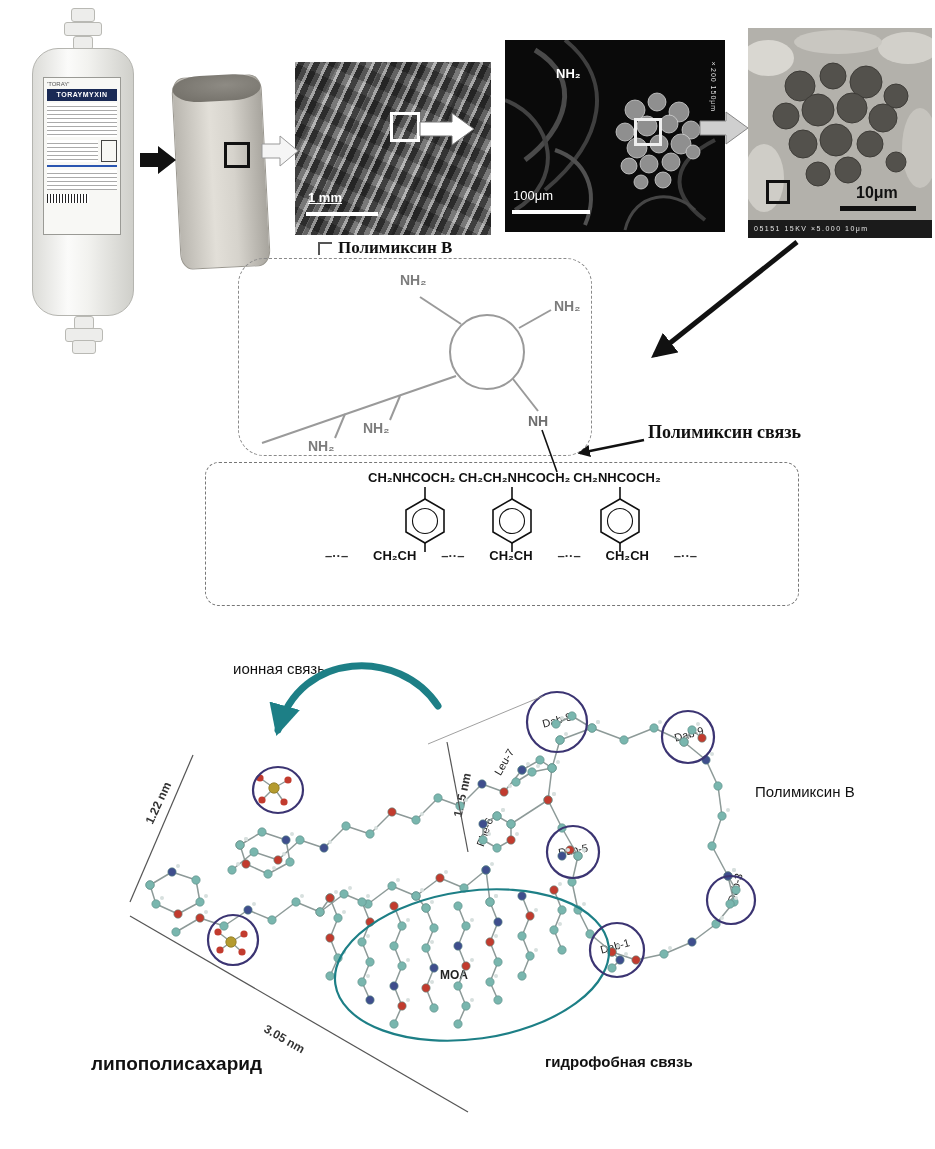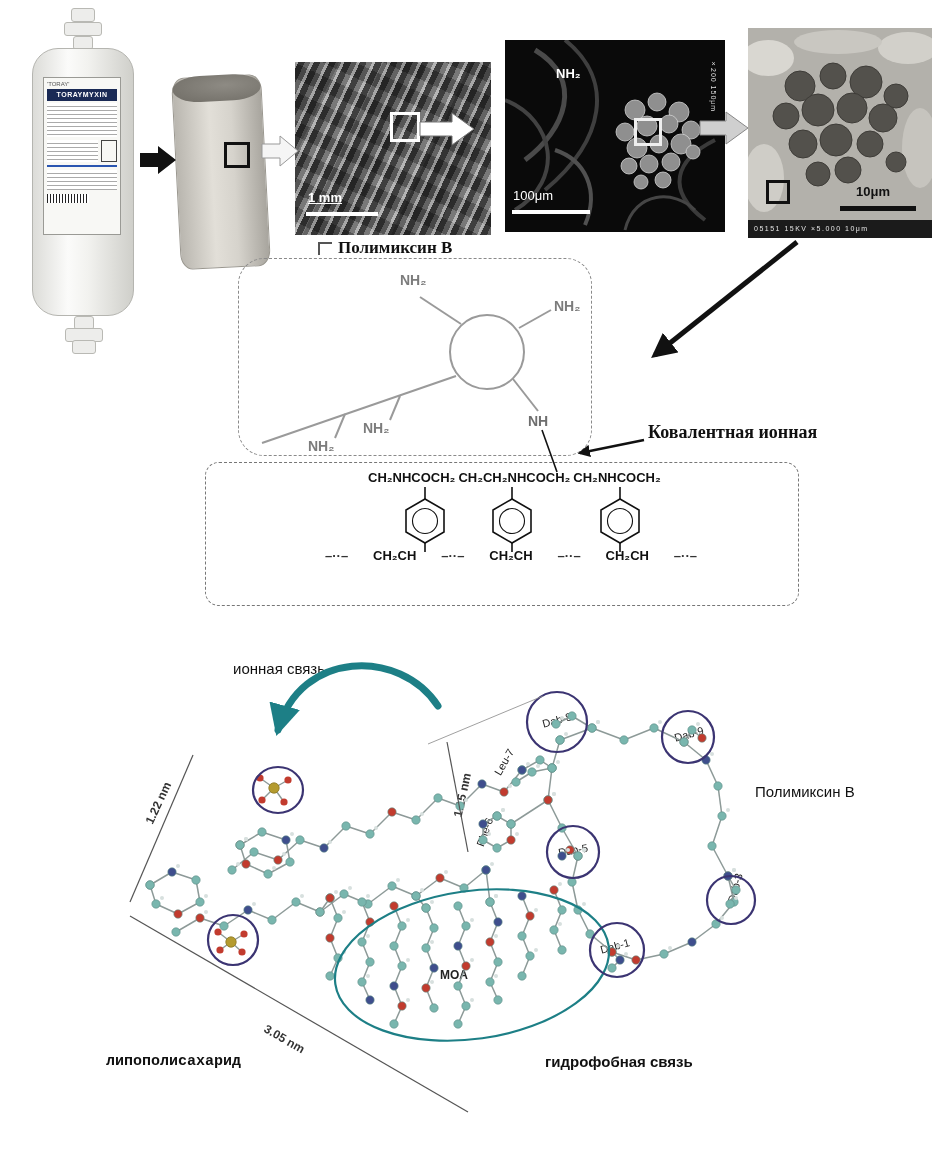--- a/index.html
+++ b/index.html
@@ -141,56 +141,56 @@
   <div class="marker-sq" style="left:224px;top:142px;width:20px;height:20px;border:3px solid #111;"></div>
   <div class="marker-sq" style="left:390px;top:112px;width:24px;height:24px;border:3px solid #fff;"></div>
   <div class="marker-sq" style="left:634px;top:118px;width:22px;height:22px;border:3px solid #eee;"></div>
   <div class="marker-sq" style="left:766px;top:180px;width:18px;height:18px;border:3px solid #111;"></div>
 
   <div class="lbl" style="left:308px;top:190px;color:#fff;font-weight:bold;font-size:13px;text-decoration:underline;">1 mm</div>
   <div class="scalebar" style="left:306px;top:212px;width:72px;height:4px;background:#fff;"></div>
   <div class="lbl" style="left:556px;top:66px;color:#fff;font-weight:bold;font-size:13px;">NH₂</div>
   <div class="lbl" style="left:513px;top:188px;color:#fff;font-weight:normal;font-size:13px;">100μm</div>
   <div class="scalebar" style="left:512px;top:210px;width:78px;height:4px;background:#fff;"></div>
-  <div class="lbl" style="left:856px;top:184px;color:#111;font-weight:bold;font-size:13px;text-align:right;">10μm</div>
+  <div class="lbl" style="left:856px;top:184px;color:#111;font-weight:bold;font-size:16px;text-align:right;">10μm</div>
   <div class="scalebar" style="left:840px;top:206px;width:76px;height:5px;background:#111;"></div>
 
   <div class="lbl serif" style="left:318px;top:238px;font-size:17px;font-weight:bold;">
     <span style="display:inline-block;width:12px;height:11px;border-left:2px solid #555;border-top:2px solid #555;margin-right:6px;transform:translateY(2px);"></span><span>Полимиксин В</span>
   </div>
 
   <div class="dashedbox" style="left:238px;top:258px;width:352px;height:196px;border-radius:26px;"></div>
   <div class="dashedbox" style="left:205px;top:462px;width:592px;height:142px;border-radius:14px;border-color:#777;"></div>
 
   <div class="lbl" style="left:400px;top:272px;color:#7c7c7c;font-weight:bold;font-size:14px;">NH₂</div>
   <div class="lbl" style="left:554px;top:298px;color:#7c7c7c;font-weight:bold;font-size:14px;">NH₂</div>
   <div class="lbl" style="left:308px;top:438px;color:#7c7c7c;font-weight:bold;font-size:14px;">NH₂</div>
   <div class="lbl" style="left:363px;top:420px;color:#7c7c7c;font-weight:bold;font-size:14px;">NH₂</div>
   <div class="lbl" style="left:528px;top:413px;color:#6e6e6e;font-weight:bold;font-size:14px;">NH</div>
 
-  <div class="lbl serif" style="left:648px;top:422px;font-size:18px;font-weight:bold;">Ковалентная ионная</div>
+  <div class="lbl serif" style="left:648px;top:422px;font-size:18px;font-weight:bold;">Полимиксин связь</div>
 
   <div class="lbl" style="left:368px;top:470px;font-weight:bold;font-size:13px;display:flex;gap:3px;">
     <span>CH₂NHCOCH₂</span>
     <span>CH₂CH₂NHCOCH₂</span>
     <span>CH₂NHCOCH₂</span>
   </div>
   <div class="lbl" style="left:325px;top:548px;width:372px;font-weight:bold;font-size:13px;display:flex;justify-content:space-between;align-items:center;">
     <span style="color:#333;">–··–</span>
     <span>CH₂CH</span>
     <span style="color:#333;">–··–</span>
     <span>CH₂CH</span>
     <span style="color:#333;">–··–</span>
     <span>CH₂CH</span>
     <span style="color:#333;">–··–</span>
   </div>
 
   <div class="lbl" style="left:233px;top:660px;font-size:15px;text-align:right;">ионная связь</div>
   <div class="lbl" style="left:755px;top:783px;font-size:15px;">Полимиксин В</div>
-  <div class="lbl" style="left:106px;top:1053px;font-size:15px;font-weight:600;font-family:Liberation Mono, monospace;">липополисахарид</div>
+  <div class="lbl" style="left:91px;top:1053px;font-size:19px;font-weight:600;">липополисахарид</div>
   <div class="lbl" style="left:545px;top:1053px;font-size:15px;font-weight:600;">гидрофобная связь</div>
 
   <div class="lbl dim" style="left:136px;top:796px;transform:rotate(-65deg);">1.22 nm</div>
   <div class="lbl dim" style="left:440px;top:788px;transform:rotate(-78deg);">1.15 nm</div>
   <div class="lbl dim" style="left:262px;top:1032px;transform:rotate(30deg);">3.05 nm</div>
 
   <div class="lbl residue" style="left:542px;top:714px;transform:rotate(-15deg);">Dab-8</div>
   <div class="lbl residue" style="left:674px;top:728px;transform:rotate(-15deg);">Dab-9</div>
   <div class="lbl residue" style="left:490px;top:756px;transform:rotate(-60deg);">Leu-7</div>
   <div class="lbl residue" style="left:470px;top:826px;transform:rotate(-70deg);">Phe-6</div>

